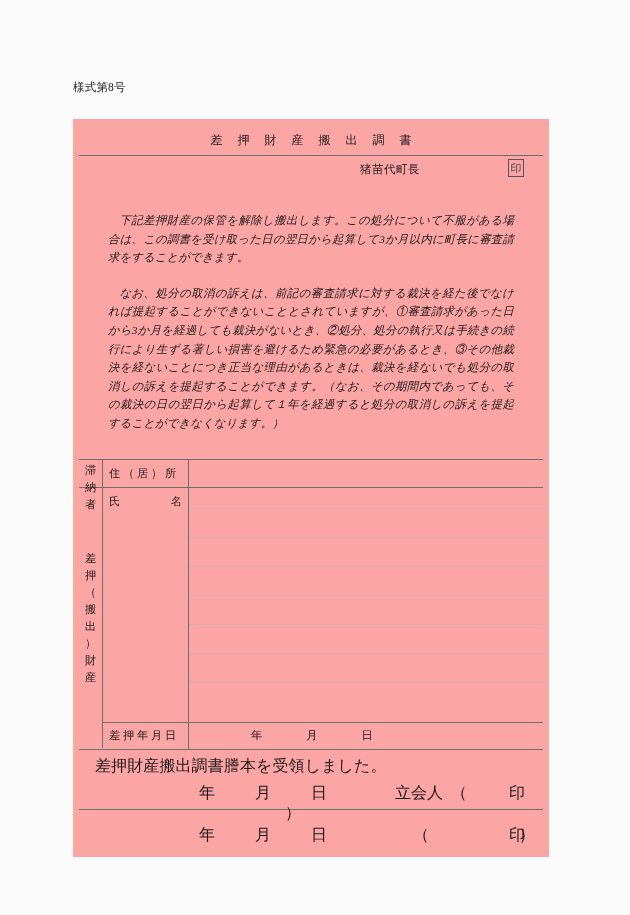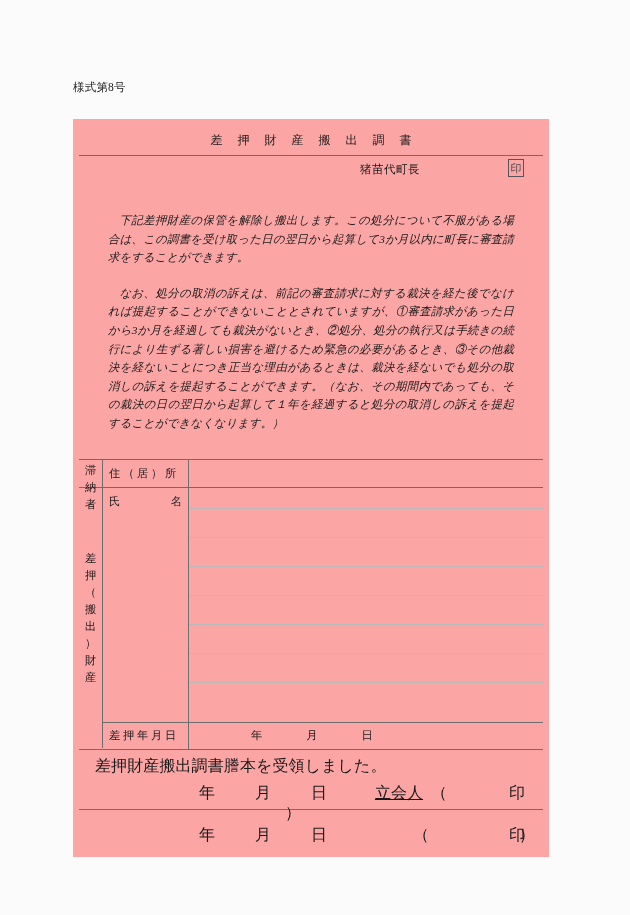--- a/index.html
+++ b/index.html
@@ -188,22 +188,21 @@
   .receipt .rline {
     position: relative;
     height: 20px;
     margin-top: 8px;
     padding-left: 120px;
     line-height: 20px;
     box-sizing: border-box;
   }
   .receipt .rline .dt span { margin-right: 36px; }
   .receipt .rline .witness {
-    margin-left: 8px;
-    text-decoration: underline;
+    margin-left: 28px;
   }
   .receipt .rline .paren-open { margin-left: 4px; }
   .receipt .rline .paren-close { margin-left: 86px; }
   .receipt .rline .seal-plain {
     position: absolute;
     right: 18px;
     top: 0;
   }
   .receipt .rline.no-witness { padding-left: 120px; }
   .receipt .rline.no-witness .paren-open { margin-left: 46px; }

